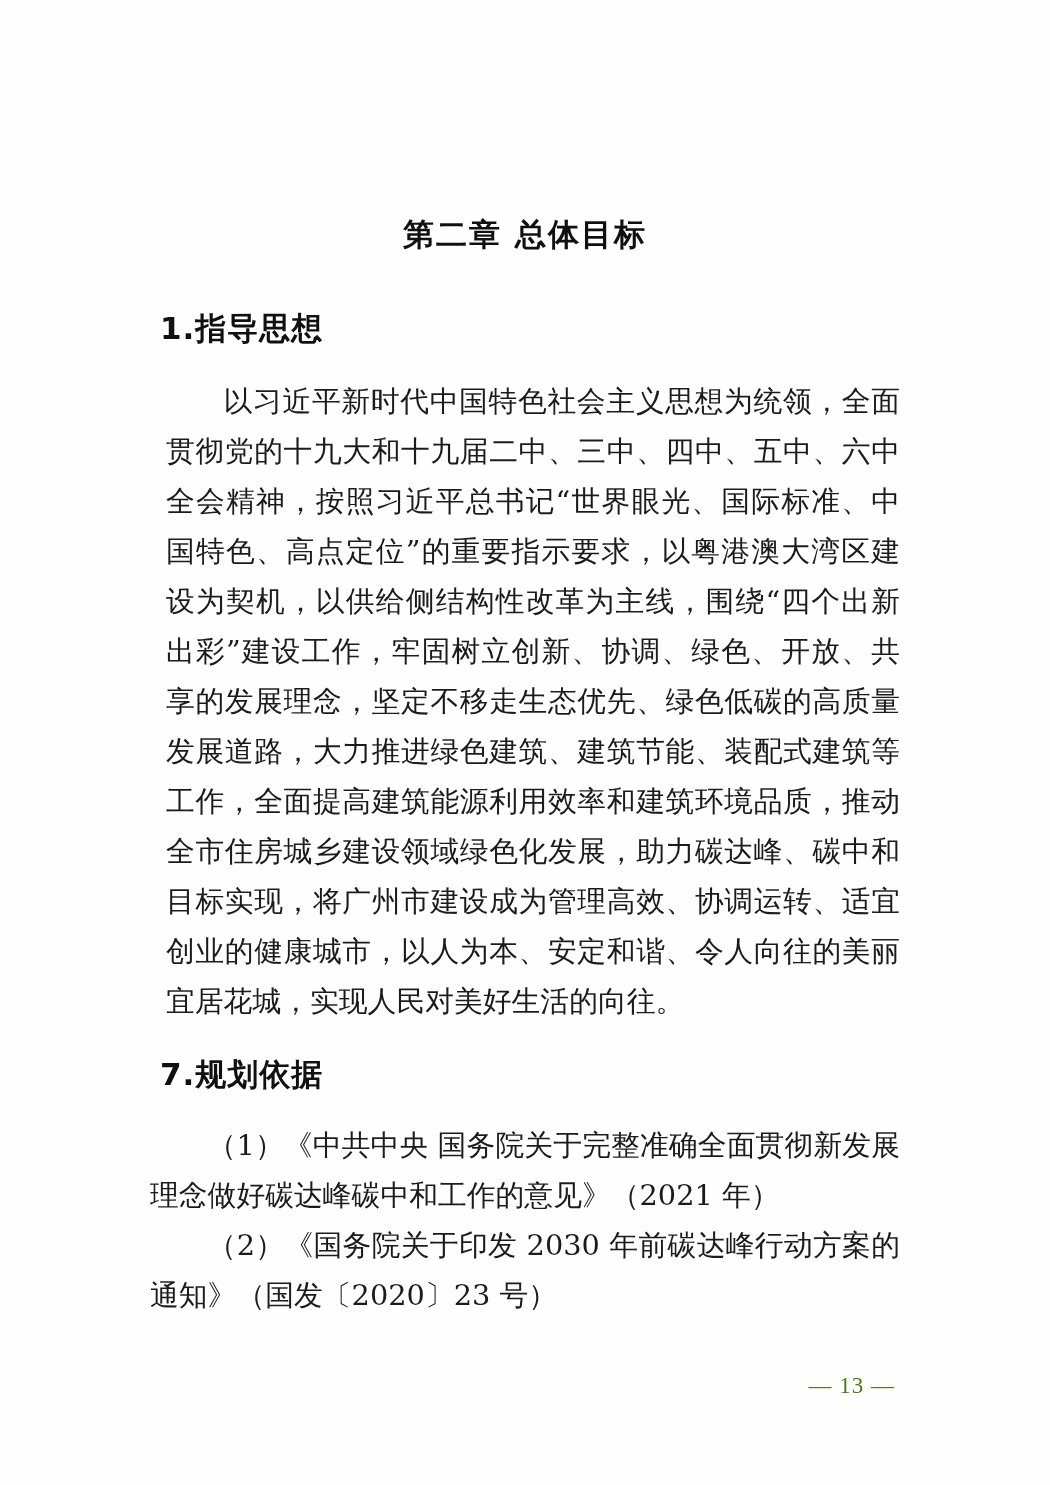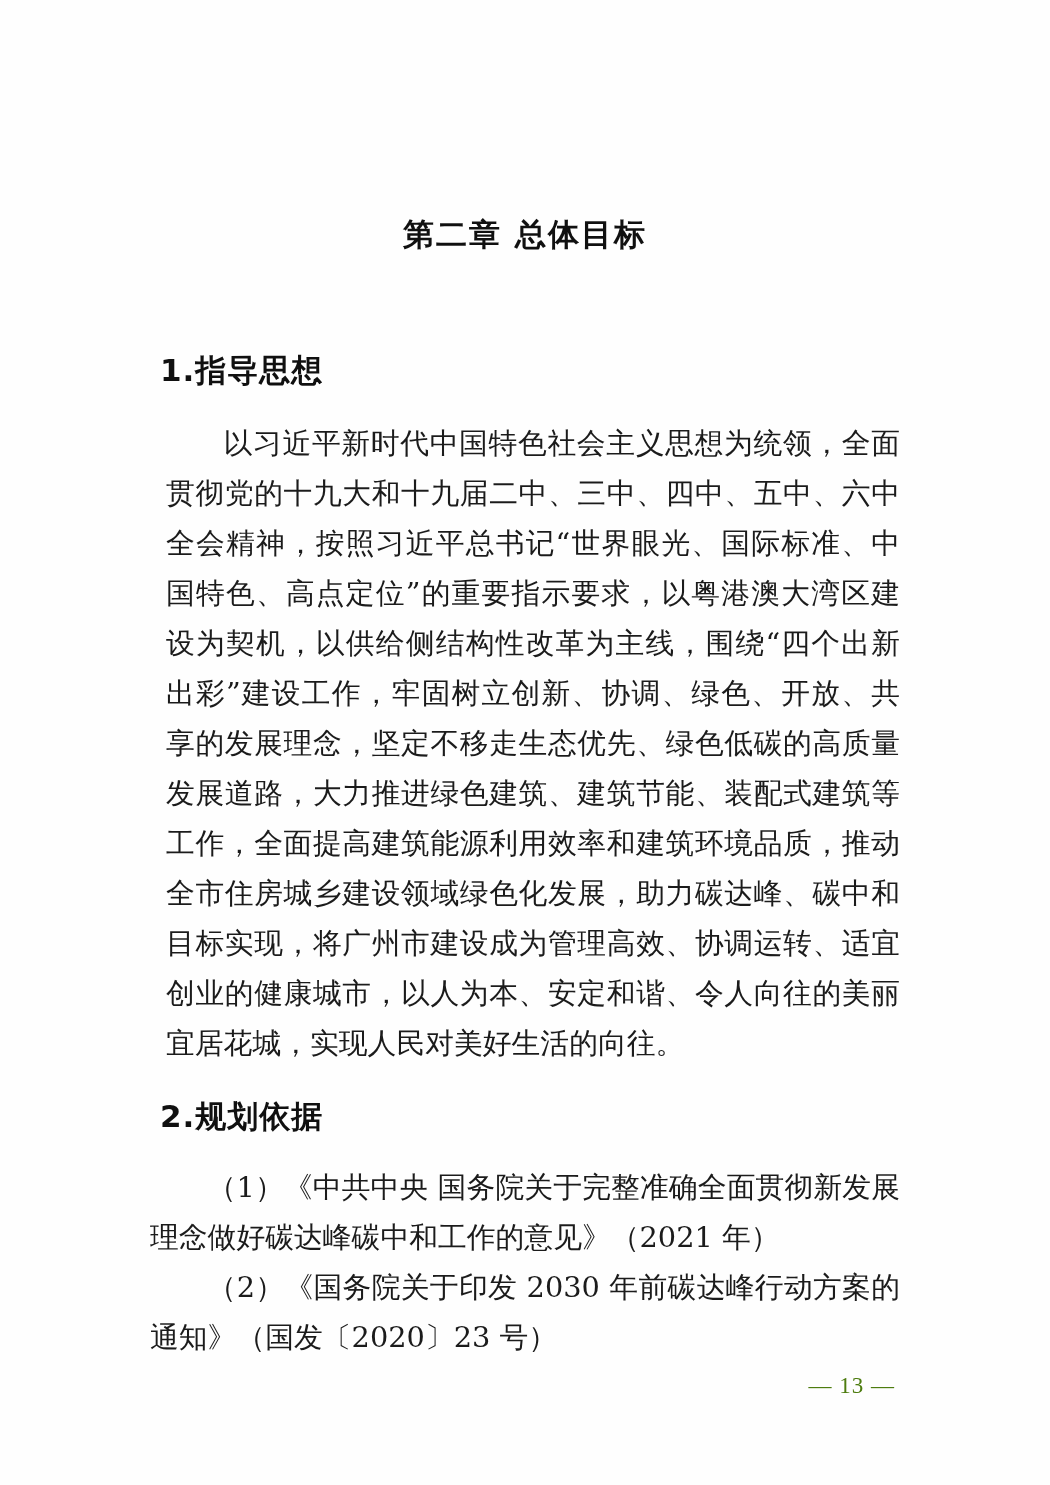--- a/index.html
+++ b/index.html
@@ -35,21 +35,21 @@
   .sec-heading {
     margin: 0 0 0 10px;
     font-family: "DejaVu Sans", "Liberation Sans", sans-serif;
     font-weight: 700;
     font-size: 31px;
     line-height: 44px;
     letter-spacing: 1px;
     color: #101010;
   }
   .sec-heading.first {
-    margin-top: 92px;
+    margin-top: 50px;
   }
   .sec-heading.second {
     margin-top: 26px;
   }
   .body-para {
     margin: 26px 0 0 16px;
     font-family: "DejaVu Serif", "Liberation Serif", serif;
     font-size: 28.8px;
     line-height: 50px;
     text-align: justify;
@@ -85,20 +85,20 @@
 <div class="page">
 
   <h1 class="doc-title">第二章 总体目标</h1>
 
   <section>
     <h2 class="sec-heading first">1.指导思想</h2>
     <p class="body-para">以习近平新时代中国特色社会主义思想为统领，全面贯彻党的十九大和十九届二中、三中、四中、五中、六中全会精神，按照习近平总书记“世界眼光、国际标准、中国特色、高点定位”的重要指示要求，以粤港澳大湾区建设为契机，以供给侧结构性改革为主线，围绕“四个出新出彩”建设工作，牢固树立创新、协调、绿色、开放、共享的发展理念，坚定不移走生态优先、绿色低碳的高质量发展道路，大力推进绿色建筑、建筑节能、装配式建筑等工作，全面提高建筑能源利用效率和建筑环境品质，推动全市住房城乡建设领域绿色化发展，助力碳达峰、碳中和目标实现，将广州市建设成为管理高效、协调运转、适宜创业的健康城市，以人为本、安定和谐、令人向往的美丽宜居花城，实现人民对美好生活的向往。</p>
   </section>
 
   <section>
-    <h2 class="sec-heading second">2.规划依据</h2>
+    <h2 class="sec-heading second">7.规划依据</h2>
     <p class="ref-item first">（1）《中共中央 国务院关于完整准确全面贯彻新发展理念做好碳达峰碳中和工作的意见》（2021 年）</p>
     <p class="ref-item">（2）《国务院关于印发 2030 年前碳达峰行动方案的通知》（国发〔2020〕23 号）</p>
   </section>
 
   <div class="page-footer">— 13 —</div>
 
 </div>
 
 </body></html>

